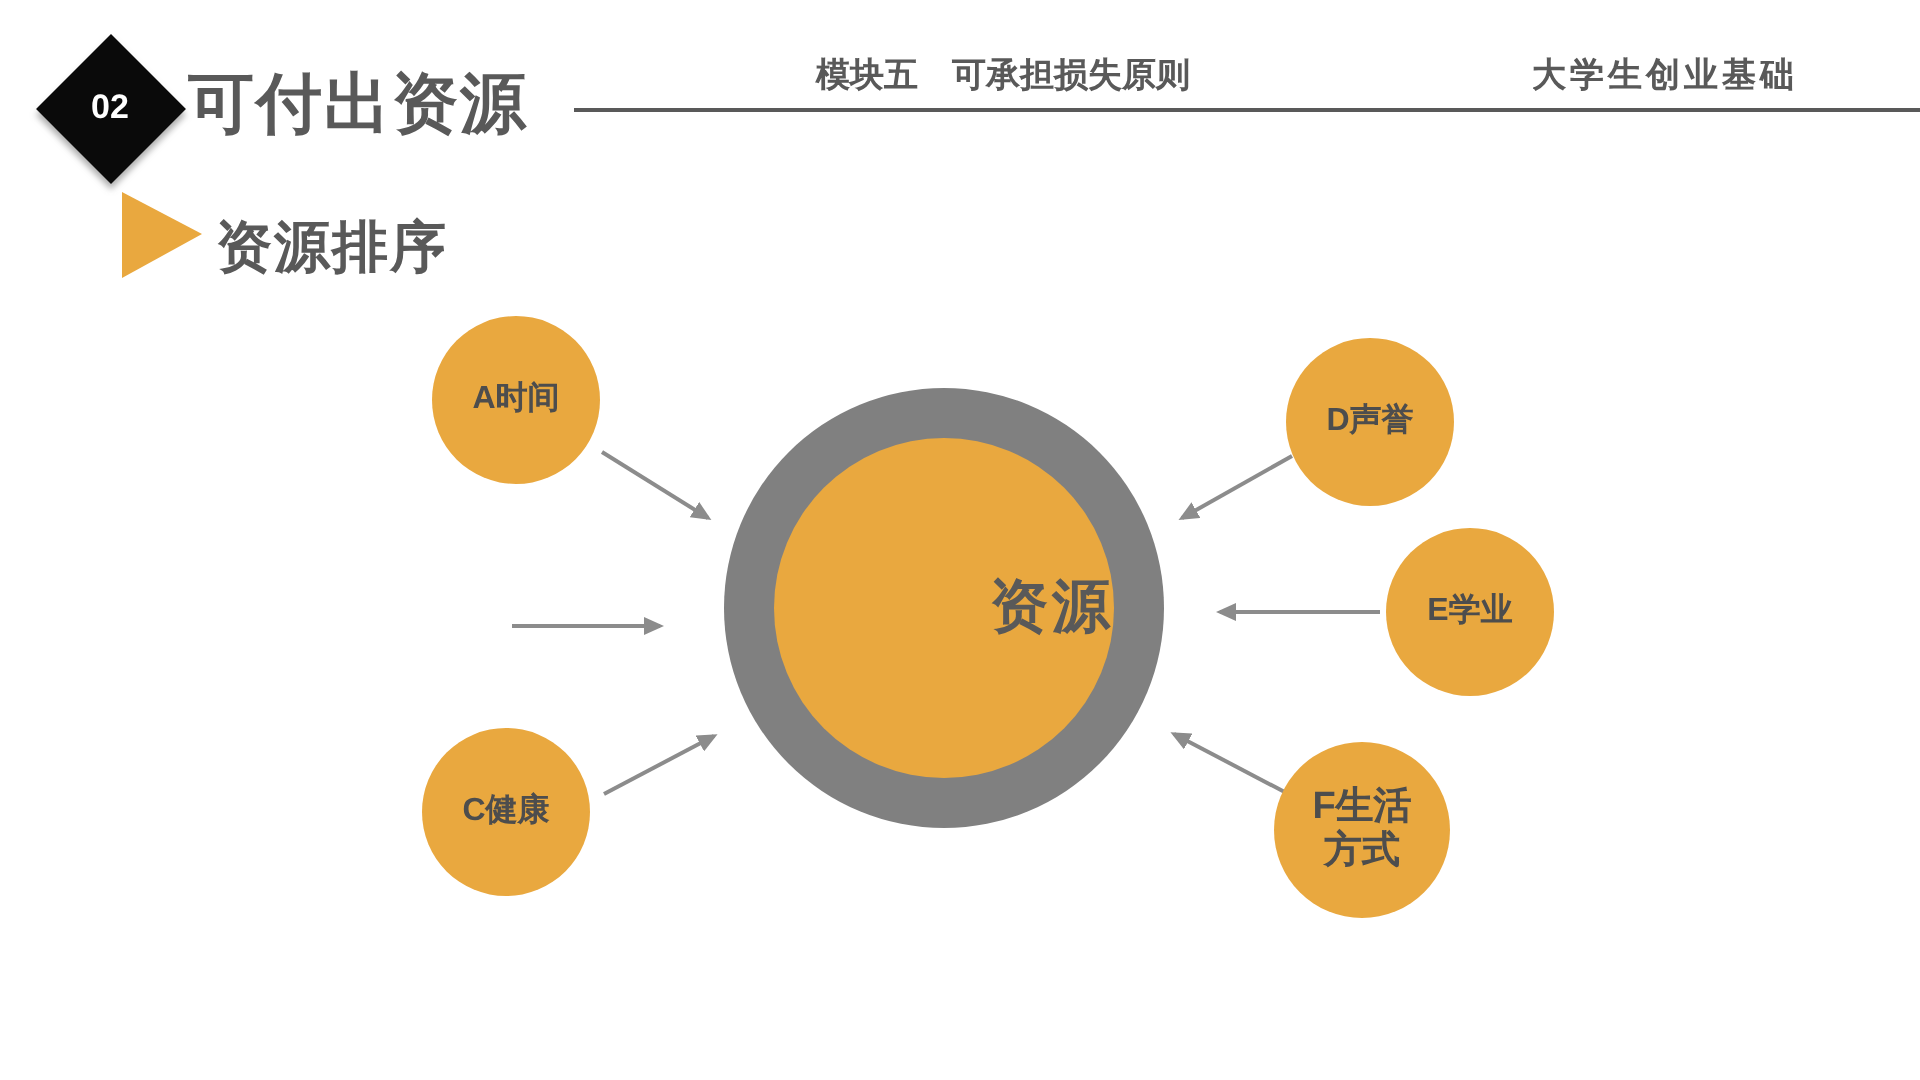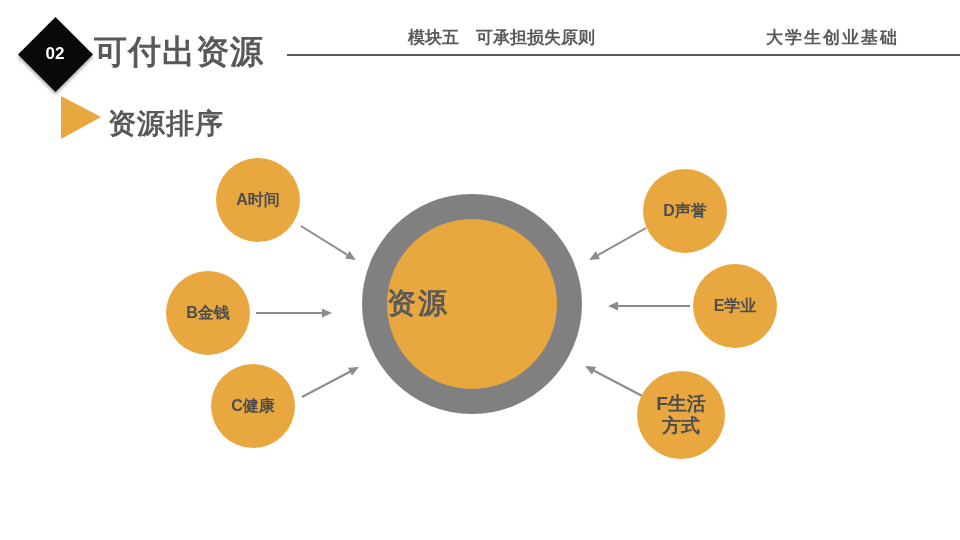--- a/index.html
+++ b/index.html
@@ -50,21 +50,21 @@
     font-size:28px;line-height:34px;font-weight:bold;color:var(--dark);letter-spacing:1px;
   }
   
   .hub-ring{
     position:absolute;left:362px;top:194px;width:220px;height:220px;
     border-radius:50%;background:var(--ring);
   }
   .hub-core{
     position:absolute;left:387px;top:219px;width:170px;height:170px;
     border-radius:50%;background:var(--accent);
-    display:flex;align-items:center;justify-content:flex-start;
+    display:flex;align-items:center;justify-content:flex-end;
   }
   .hub-label{font-size:29px;font-weight:bold;color:var(--dark);letter-spacing:2px;}
   
   .satellite{
     position:absolute;width:84px;height:84px;border-radius:50%;background:var(--accent);
     display:flex;align-items:center;justify-content:center;
   }
   .satellite .label{
     font-size:16px;font-weight:bold;color:#4D4D4D;text-align:center;
     white-space:pre-line;line-height:1.15;
@@ -113,23 +113,20 @@
   </svg>
 
   <div class="hub-ring"></div>
   <div class="hub-core">
     <span class="hub-label">资源</span>
   </div>
 
   <div class="satellite sat-a">
     <span class="label">A时间</span>
   </div>
-  <div class="satellite sat-b">
-    <span class="label">B金钱</span>
-  </div>
   <div class="satellite sat-d">
     <span class="label">D声誉</span>
   </div>
   <div class="satellite sat-c">
     <span class="label">C健康</span>
   </div>
   <div class="satellite sat-f">
     <span class="label">F生活
 方式</span>
   </div>

